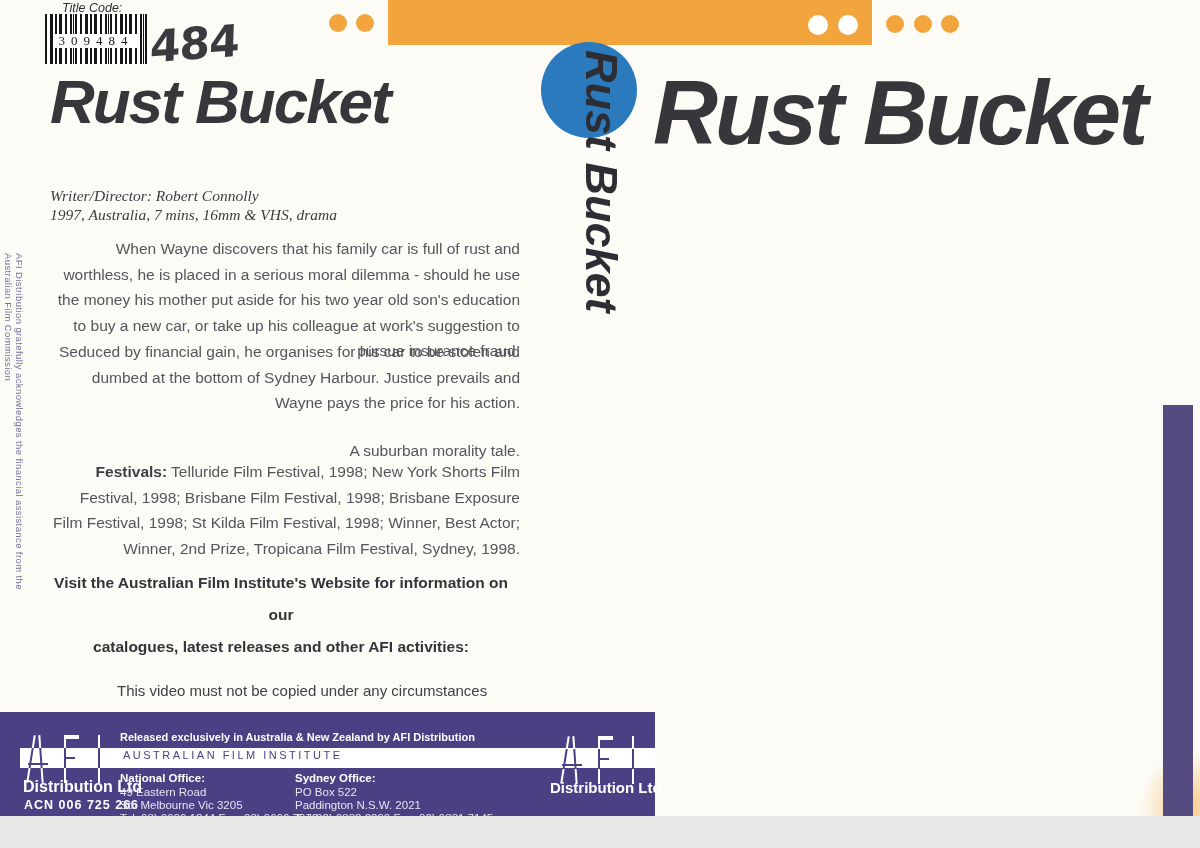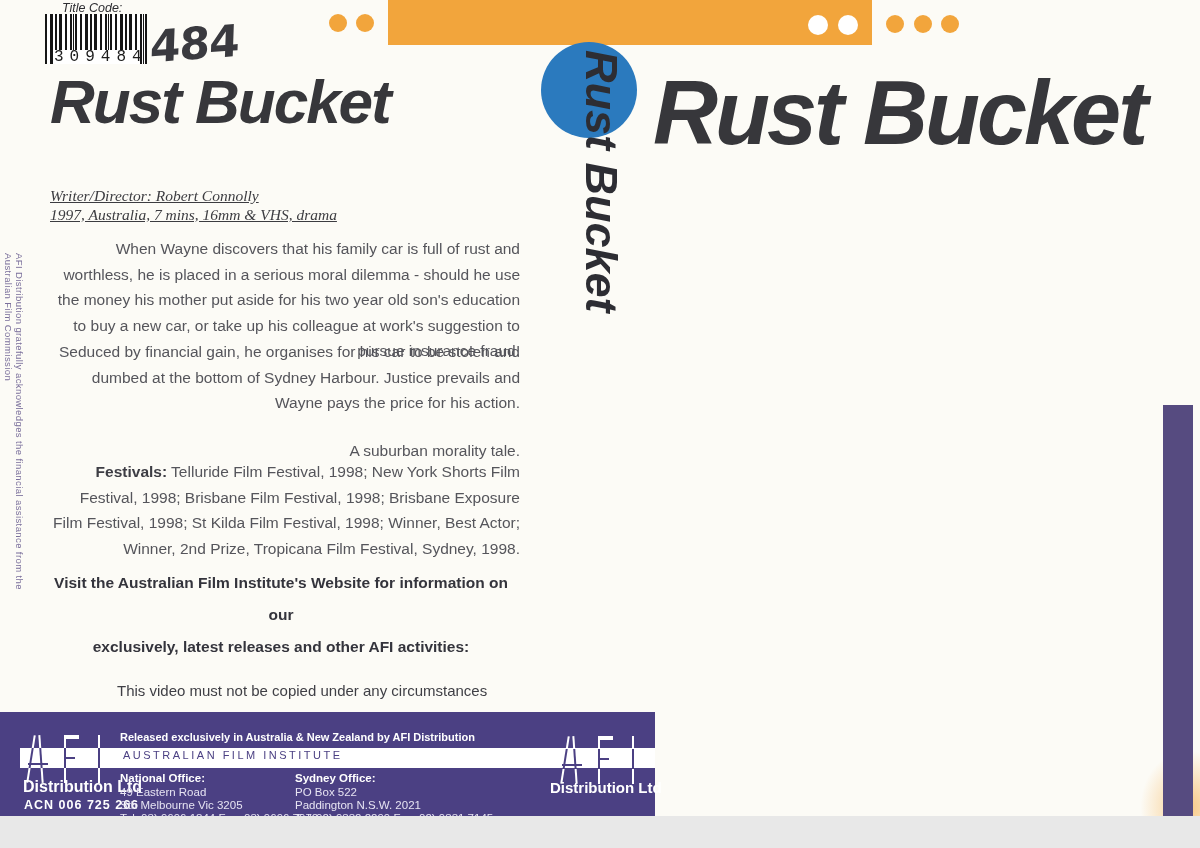--- a/index.html
+++ b/index.html
@@ -13,41 +13,41 @@
   .dot{border-radius:50%;}
   .dot.orange{background:var(--orange);}
   .dot.white{background:#fff;}
 
   
   #title-code{left:62px;top:1px;font-style:italic;font-size:12.5px;color:#2e2e32;}
   #barcode{left:45px;top:14px;width:102px;height:50px;background:#fff;
     background-image:
       repeating-linear-gradient(90deg,#161616 0 2px,rgba(0,0,0,0) 2px 5px),
       repeating-linear-gradient(90deg,#161616 0 1px,rgba(0,0,0,0) 1px 7px);}
-  #barcode-num{position:absolute;left:9px;right:9px;bottom:0;height:14px;background:#fff;
-    font-size:16px;letter-spacing:6px;text-align:center;color:#1c1c1c;line-height:14px;
-    font-family:Liberation Mono, monospace;}
+  #barcode-num{position:absolute;left:9px;right:9px;bottom:16px;height:14px;background:#fff;
+    font-size:13px;letter-spacing:6px;text-align:center;color:#1c1c1c;line-height:14px;
+    font-family:Liberation Serif, serif;}
   #handwritten{left:150px;top:18px;font-size:44px;font-weight:bold;color:#3a3a3f;
     transform:rotate(-4deg) skewX(-6deg);letter-spacing:-1px;
     font-family:"DejaVu Sans",sans-serif;}
 
   
   .big-title{font-weight:bold;font-style:italic;color:var(--title_dark);letter-spacing:-2px;white-space:nowrap;}
   #back-title{left:50px;top:66px;font-size:62px;}
   #front-title{left:653px;top:62px;font-size:90px;letter-spacing:-3px;}
 
   
   #spine-circle{left:541px;top:42px;width:96px;height:96px;border-radius:50%;background:var(--blue);}
   #spine-title{left:632px;top:50px;width:310px;transform:rotate(90deg);transform-origin:0 0;
     font-weight:bold;font-style:italic;font-size:45px;color:#2d2d33;letter-spacing:0px;line-height:62px;
     white-space:nowrap;}
 
   
   #credits{left:50px;top:186px;font-family:"Liberation Serif",serif;font-style:italic;
-    font-size:15.5px;color:#3c3c40;line-height:19px;text-decoration:underline;}
+    font-size:15.5px;color:#3c3c40;line-height:19px;}
   .body-text{left:47px;width:473px;font-size:15.5px;color:var(--body_text);line-height:25.5px;text-align:right;}
   #para1{top:236px;}
   #para2{top:339px;}
   #tagline{top:438px;}
   #festivals{top:459px;}
   #festivals b{color:#3d3d44;}
   #promo{left:45px;top:567px;width:472px;text-align:center;font-weight:bold;
     font-size:15.5px;color:#34343c;line-height:32px;}
   #url{left:45px;top:610px;width:472px;text-align:center;font-weight:bold;
     font-size:21px;letter-spacing:1px;color:#2f2f36;}
@@ -111,21 +111,21 @@
   </div>
 
   <div class="abs body-text" id="para1">When Wayne discovers that his family car is full of rust and worthless, he is placed in a serious moral dilemma - should he use the money his mother put aside for his two year old son's education to buy a new car, or take up his colleague at work's suggestion to pursue insurance fraud.</div>
   <div class="abs body-text" id="para2">Seduced by financial gain, he organises for his car to be stolen and dumbed at the bottom of Sydney Harbour.  Justice prevails and Wayne pays the price for his action.</div>
   <div class="abs body-text" id="tagline">A suburban morality tale.</div>
 
   <div class="abs body-text" id="festivals"><b>Festivals:</b><span> Telluride Film Festival, 1998; New York Shorts Film Festival, 1998; Brisbane Film Festival, 1998; Brisbane Exposure Film Festival, 1998; St Kilda Film Festival, 1998; Winner, Best Actor; Winner, 2nd Prize, Tropicana Film Festival, Sydney, 1998.</span></div>
 
   <div class="abs" id="promo">
     <div>Visit the Australian Film Institute's Website for information on our</div>
-    <div>exclusively, latest releases and other AFI activities:</div>
+    <div>catalogues, latest releases and other AFI activities:</div>
   </div>
 
   <div class="abs" id="warning">This video must not be copied under any circumstances</div>
   <div class="abs" id="side-note">AFI Distribution gratefully acknowledges the financial assistance from the Australian Film Commission</div>
 
   <div class="abs" id="spine-circle"></div>
   <div class="abs" id="spine-title">Rust Bucket</div>
 
   <div class="abs big-title" id="front-title">Rust Bucket</div>
   <div class="abs" id="strip-glow"></div>

